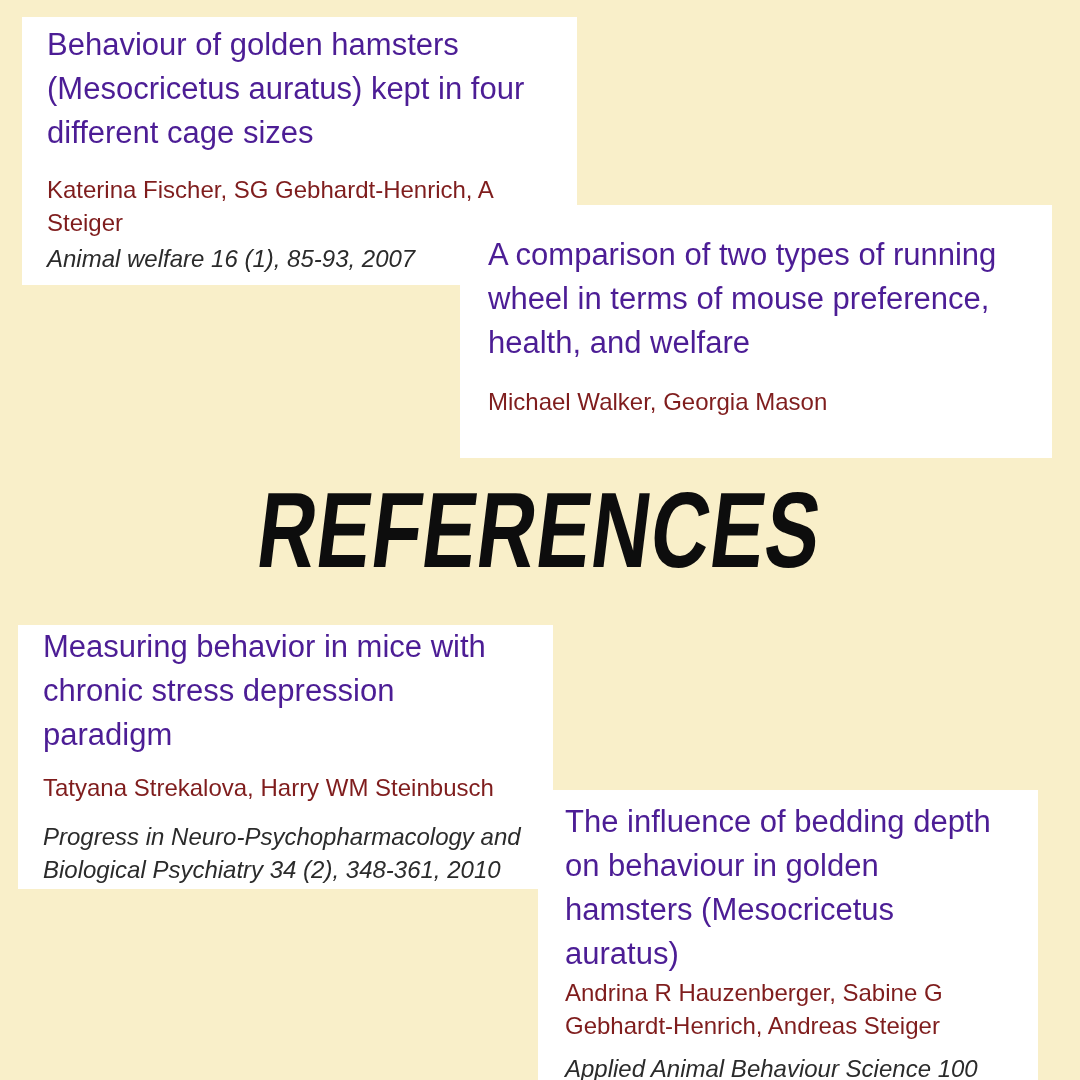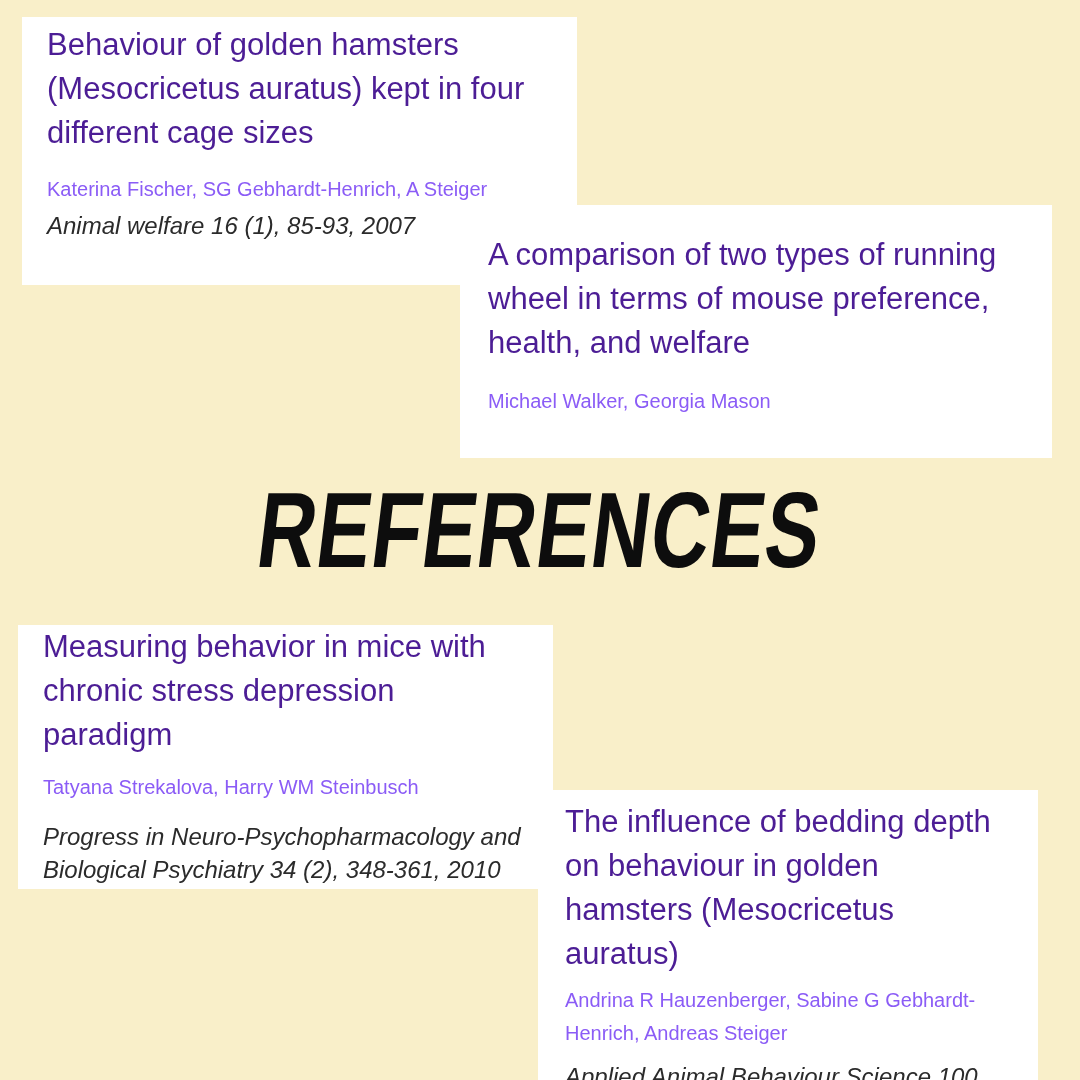--- a/index.html
+++ b/index.html
@@ -25,23 +25,23 @@
     overflow: hidden;
     color: #262626;
   }
   .cite-title {
     font-size: 31px;
     line-height: 44px;
     font-weight: 400;
     color: #4c1d95;
   }
   .cite-authors {
-    font-size: 20px;
+    font-size: 24px;
     line-height: 33px;
-    color: #8b5cf6;
+    color: #7f1d1d;
   }
   .cite-source {
     font-size: 24px;
     line-height: 33px;
     font-style: italic;
     color: #2B2B2B;
   }
 
   
   .card-1 { left: 22px; top: 17px; width: 555px; height: 268px; padding: 6px 25px; }
@@ -53,21 +53,21 @@
   .card-2 .cite-authors { margin-top: 20px; }
   .card-2 .cite-source  { margin-top: 14px; }
 
   
   .card-3 { left: 18px; top: 625px; width: 535px; height: 264px; padding: 0 25px; }
   .card-3 .cite-authors { margin-top: 14px; }
   .card-3 .cite-source  { margin-top: 16px; }
 
   
   .card-4 { left: 538px; top: 790px; width: 500px; height: 290px; padding: 10px 25px 10px 27px; }
-  .card-4 .cite-authors { margin-top: 8px; }
+  .card-4 .cite-authors { margin-top: 0; }
   .card-4 .cite-source  { margin-top: 10px; }
 
   .heading-wrap {
     position: absolute;
     left: 0;
     right: 0;
     top: 486px;
     text-align: center;
   }
   .heading {

